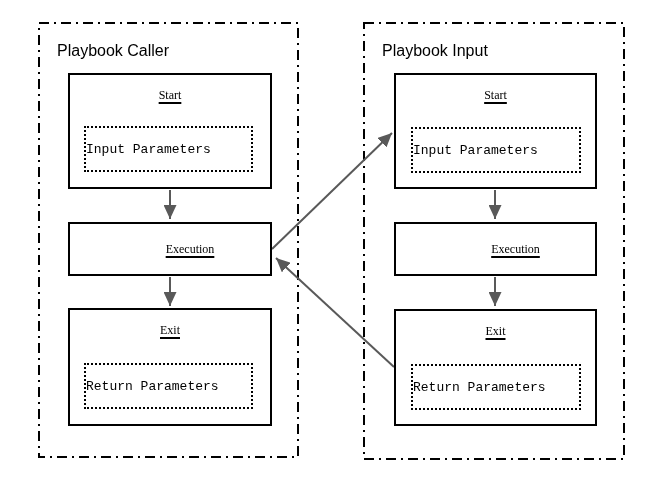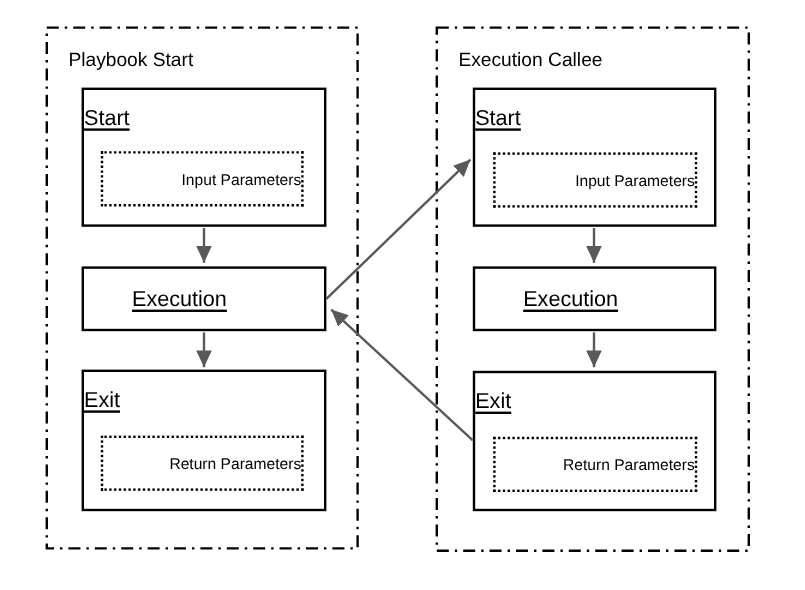--- a/index.html
+++ b/index.html
@@ -33,47 +33,49 @@
   .node {
     position: absolute;
     box-sizing: border-box;
     border: 2px solid #000000;
     background: #ffffff;
   }
   .node-title {
     position: absolute;
     left: 0;
     width: 100%;
-    text-align: left;
-    font-size: 18px;
+    text-align: center;
+    font-size: 12px;
     text-decoration: underline;
     text-underline-offset: 3px;
     text-decoration-thickness: 1.5px;
     white-space: nowrap;
+    font-family: Liberation Serif, serif;
   }
   .node-title.top { top: 13px; }
   .node.center-title {
     display: flex;
     align-items: center;
     justify-content: center;
   }
   .node.center-title .node-title {
     position: static;
     margin-left: 40px;
   }
   .param-box {
     position: absolute;
     box-sizing: border-box;
     border: 2px dotted #000000;
     display: flex;
     align-items: center;
-    justify-content: flex-end;
+    justify-content: flex-start;
     font-size: 13px;
     white-space: nowrap;
     background: #ffffff;
+    font-family: Liberation Mono, monospace;
   }
   
   .caller-start     { left: 68px;  top: 73px;  width: 204px; height: 116px; }
   .caller-execution { left: 68px;  top: 222px; width: 204px; height: 54px; }
   .caller-exit      { left: 68px;  top: 308px; width: 204px; height: 118px; }
   .caller-input     { left: 14px;  top: 51px;  width: 169px; height: 46px; }
   .caller-return    { left: 14px;  top: 53px;  width: 169px; height: 46px; }
   .caller-title-pos { left: 57px;  top: 42px; }
   
   .callee-start     { left: 394px; top: 73px;  width: 203px; height: 116px; }
@@ -100,41 +102,41 @@
 
     <line x1="170" y1="190" x2="170" y2="219" stroke="#595959" stroke-width="2" marker-end="url(#arrowhead)"></line>
     <line x1="170" y1="277" x2="170" y2="306" stroke="#595959" stroke-width="2" marker-end="url(#arrowhead)"></line>
     <line x1="495" y1="190" x2="495" y2="219" stroke="#595959" stroke-width="2" marker-end="url(#arrowhead)"></line>
     <line x1="495" y1="277" x2="495" y2="306" stroke="#595959" stroke-width="2" marker-end="url(#arrowhead)"></line>
 
     <line x1="272" y1="249" x2="392" y2="133" stroke="#595959" stroke-width="2" marker-end="url(#arrowhead)"></line>
     <line x1="394" y1="367" x2="276" y2="258" stroke="#595959" stroke-width="2" marker-end="url(#arrowhead)"></line>
   </svg>
 
-  <div class="container-title caller-title-pos">Playbook Start</div>
+  <div class="container-title caller-title-pos">Playbook Caller</div>
 
   <div class="node caller-start">
     <div class="node-title top">Start</div>
     <div class="param-box caller-input">
       <span>Input Parameters</span>
     </div>
   </div>
 
   <div class="node caller-execution center-title">
     <div class="node-title">Execution</div>
   </div>
 
   <div class="node caller-exit">
     <div class="node-title top">Exit</div>
     <div class="param-box caller-return">
       <span>Return Parameters</span>
     </div>
   </div>
 
-  <div class="container-title callee-title-pos">Execution Callee</div>
+  <div class="container-title callee-title-pos">Playbook Input</div>
 
   <div class="node callee-start">
     <div class="node-title top">Start</div>
     <div class="param-box callee-input">
       <span>Input Parameters</span>
     </div>
   </div>
 
   <div class="node callee-execution center-title">
     <div class="node-title">Execution</div>

